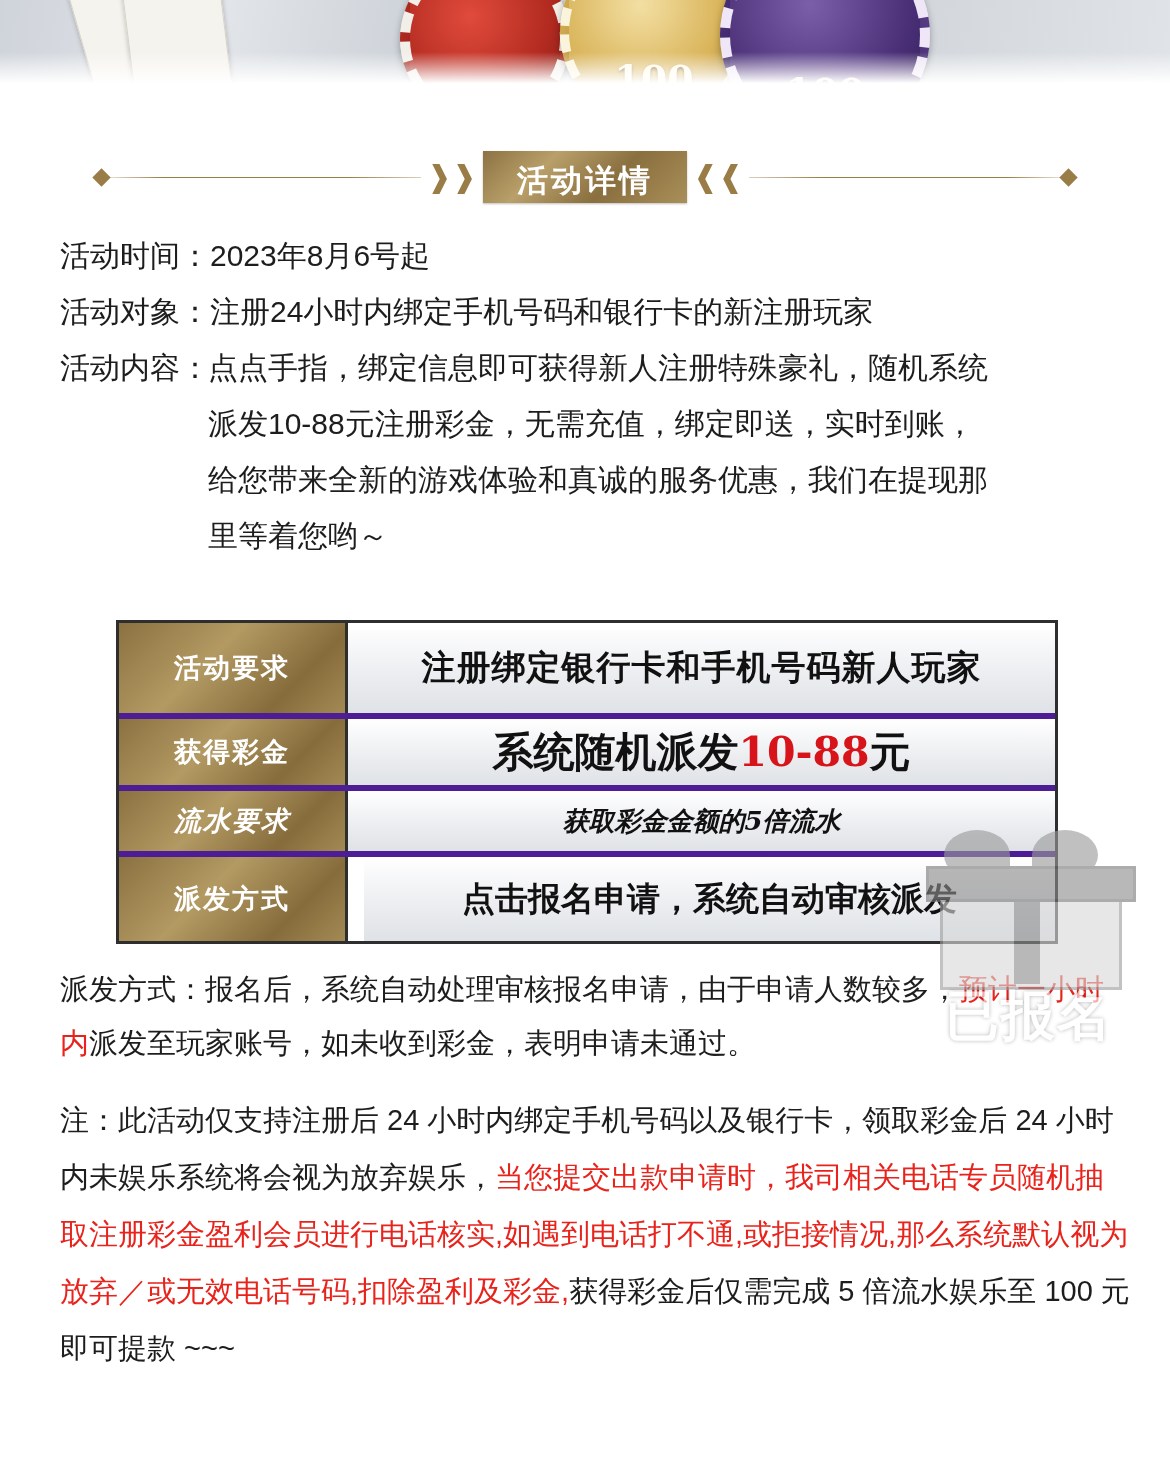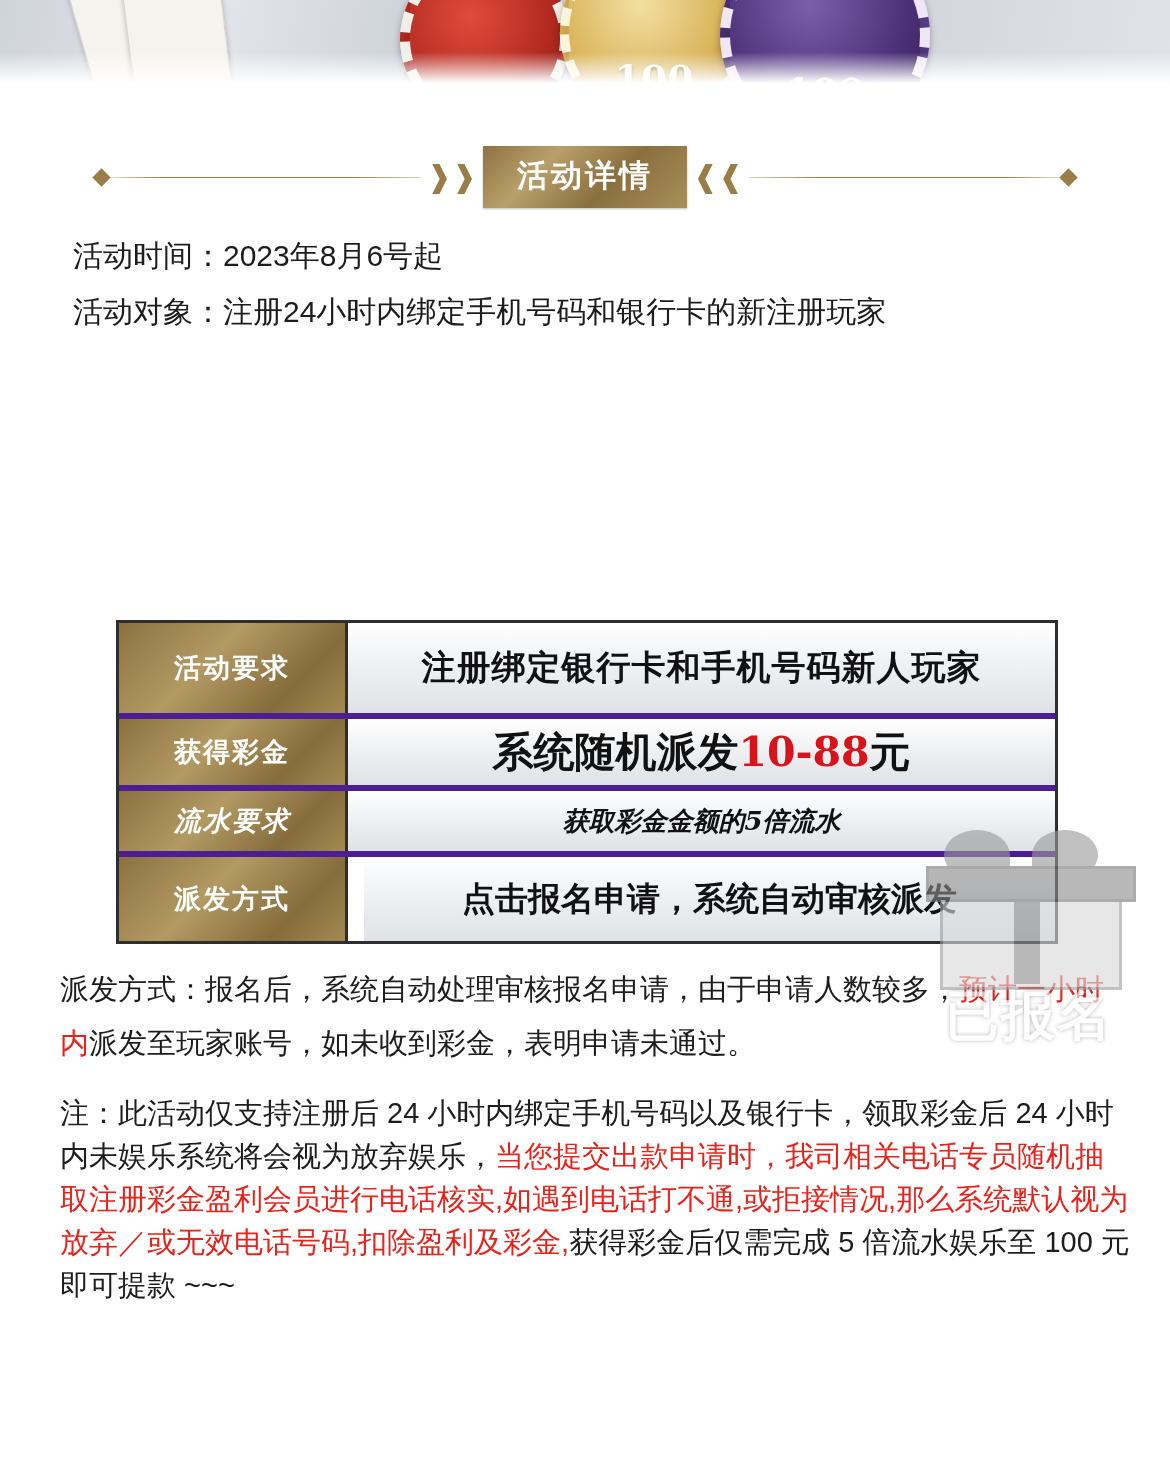--- a/index.html
+++ b/index.html
@@ -108,37 +108,36 @@
     line-height: 1;
     margin: 0 6px;
     font-family: "DejaVu Sans", sans-serif;
   }
   .title-plate {
     background: linear-gradient(135deg, #8d7242 0%, #b9a06a 30%, #8a6f3f 62%, #a98f58 100%);
     color: #ffffff;
     font-size: 31px;
     font-weight: bold;
     letter-spacing: 3px;
-    padding: 9px 34px 11px;
+    padding: 9px 34px 1px;
     box-shadow: 0 1px 2px rgba(0,0,0,.25);
   }
 
   
   .content {
     position: absolute;
     top: 228px;
     left: 60px;
     width: 1060px;
   }
   .line {
     font-size: 30px;
     line-height: 56px;
     color: #1d1d1d;
     white-space: nowrap;
-    margin-left: 13px;
   }
   .para-hang {
     font-size: 30px;
     line-height: 56px;
     color: #1d1d1d;
     text-indent: 0;
   }
   .para-hang .cont {
     display: block;
     padding-left: 148px;
@@ -202,21 +201,21 @@
     left: 60px;
     width: 1070px;
   }
   .note-blk {
     font-size: 29px;
     line-height: 54px;
     color: #1d1d1d;
   }
   .note-blk.second {
     margin-top: 22px;
-    line-height: 43px;
+    line-height: 57px;
   }
   .red { color: #e8231c; }
 
   
   .stamp {
     position: absolute;
     right: 22px;
     top: 822px;
     width: 238px;
     height: 250px;
@@ -290,20 +289,27 @@
   <span class="chev">❰❰</span>
   <div class="rule right"></div>
 </div>
 
 <div class="content">
   <div class="line">
     <span>活动时间：</span><span>2023年8月6号起</span>
   </div>
   <div class="line">
     <span>活动对象：</span><span>注册24小时内绑定手机号码和银行卡的新注册玩家</span>
+  </div>
+  <div class="para-hang">
+    <span style="position:absolute">活动内容：</span>
+    <span class="cont">点点手指，绑定信息即可获得新人注册特殊豪礼，随机系统</span>
+    <span class="cont">派发10-88元注册彩金，无需充值，绑定即送，实时到账，</span>
+    <span class="cont">给您带来全新的游戏体验和真诚的服务优惠，我们在提现那</span>
+    <span class="cont">里等着您哟～</span>
   </div>
 </div>
 
 <div class="tbl">
   <div class="tr r1">
     <div class="td-label">活动要求</div>
     <div class="td-val">注册绑定银行卡和手机号码新人玩家</div>
   </div>
   <div class="tr r2">
     <div class="td-label">获得彩金</div>

